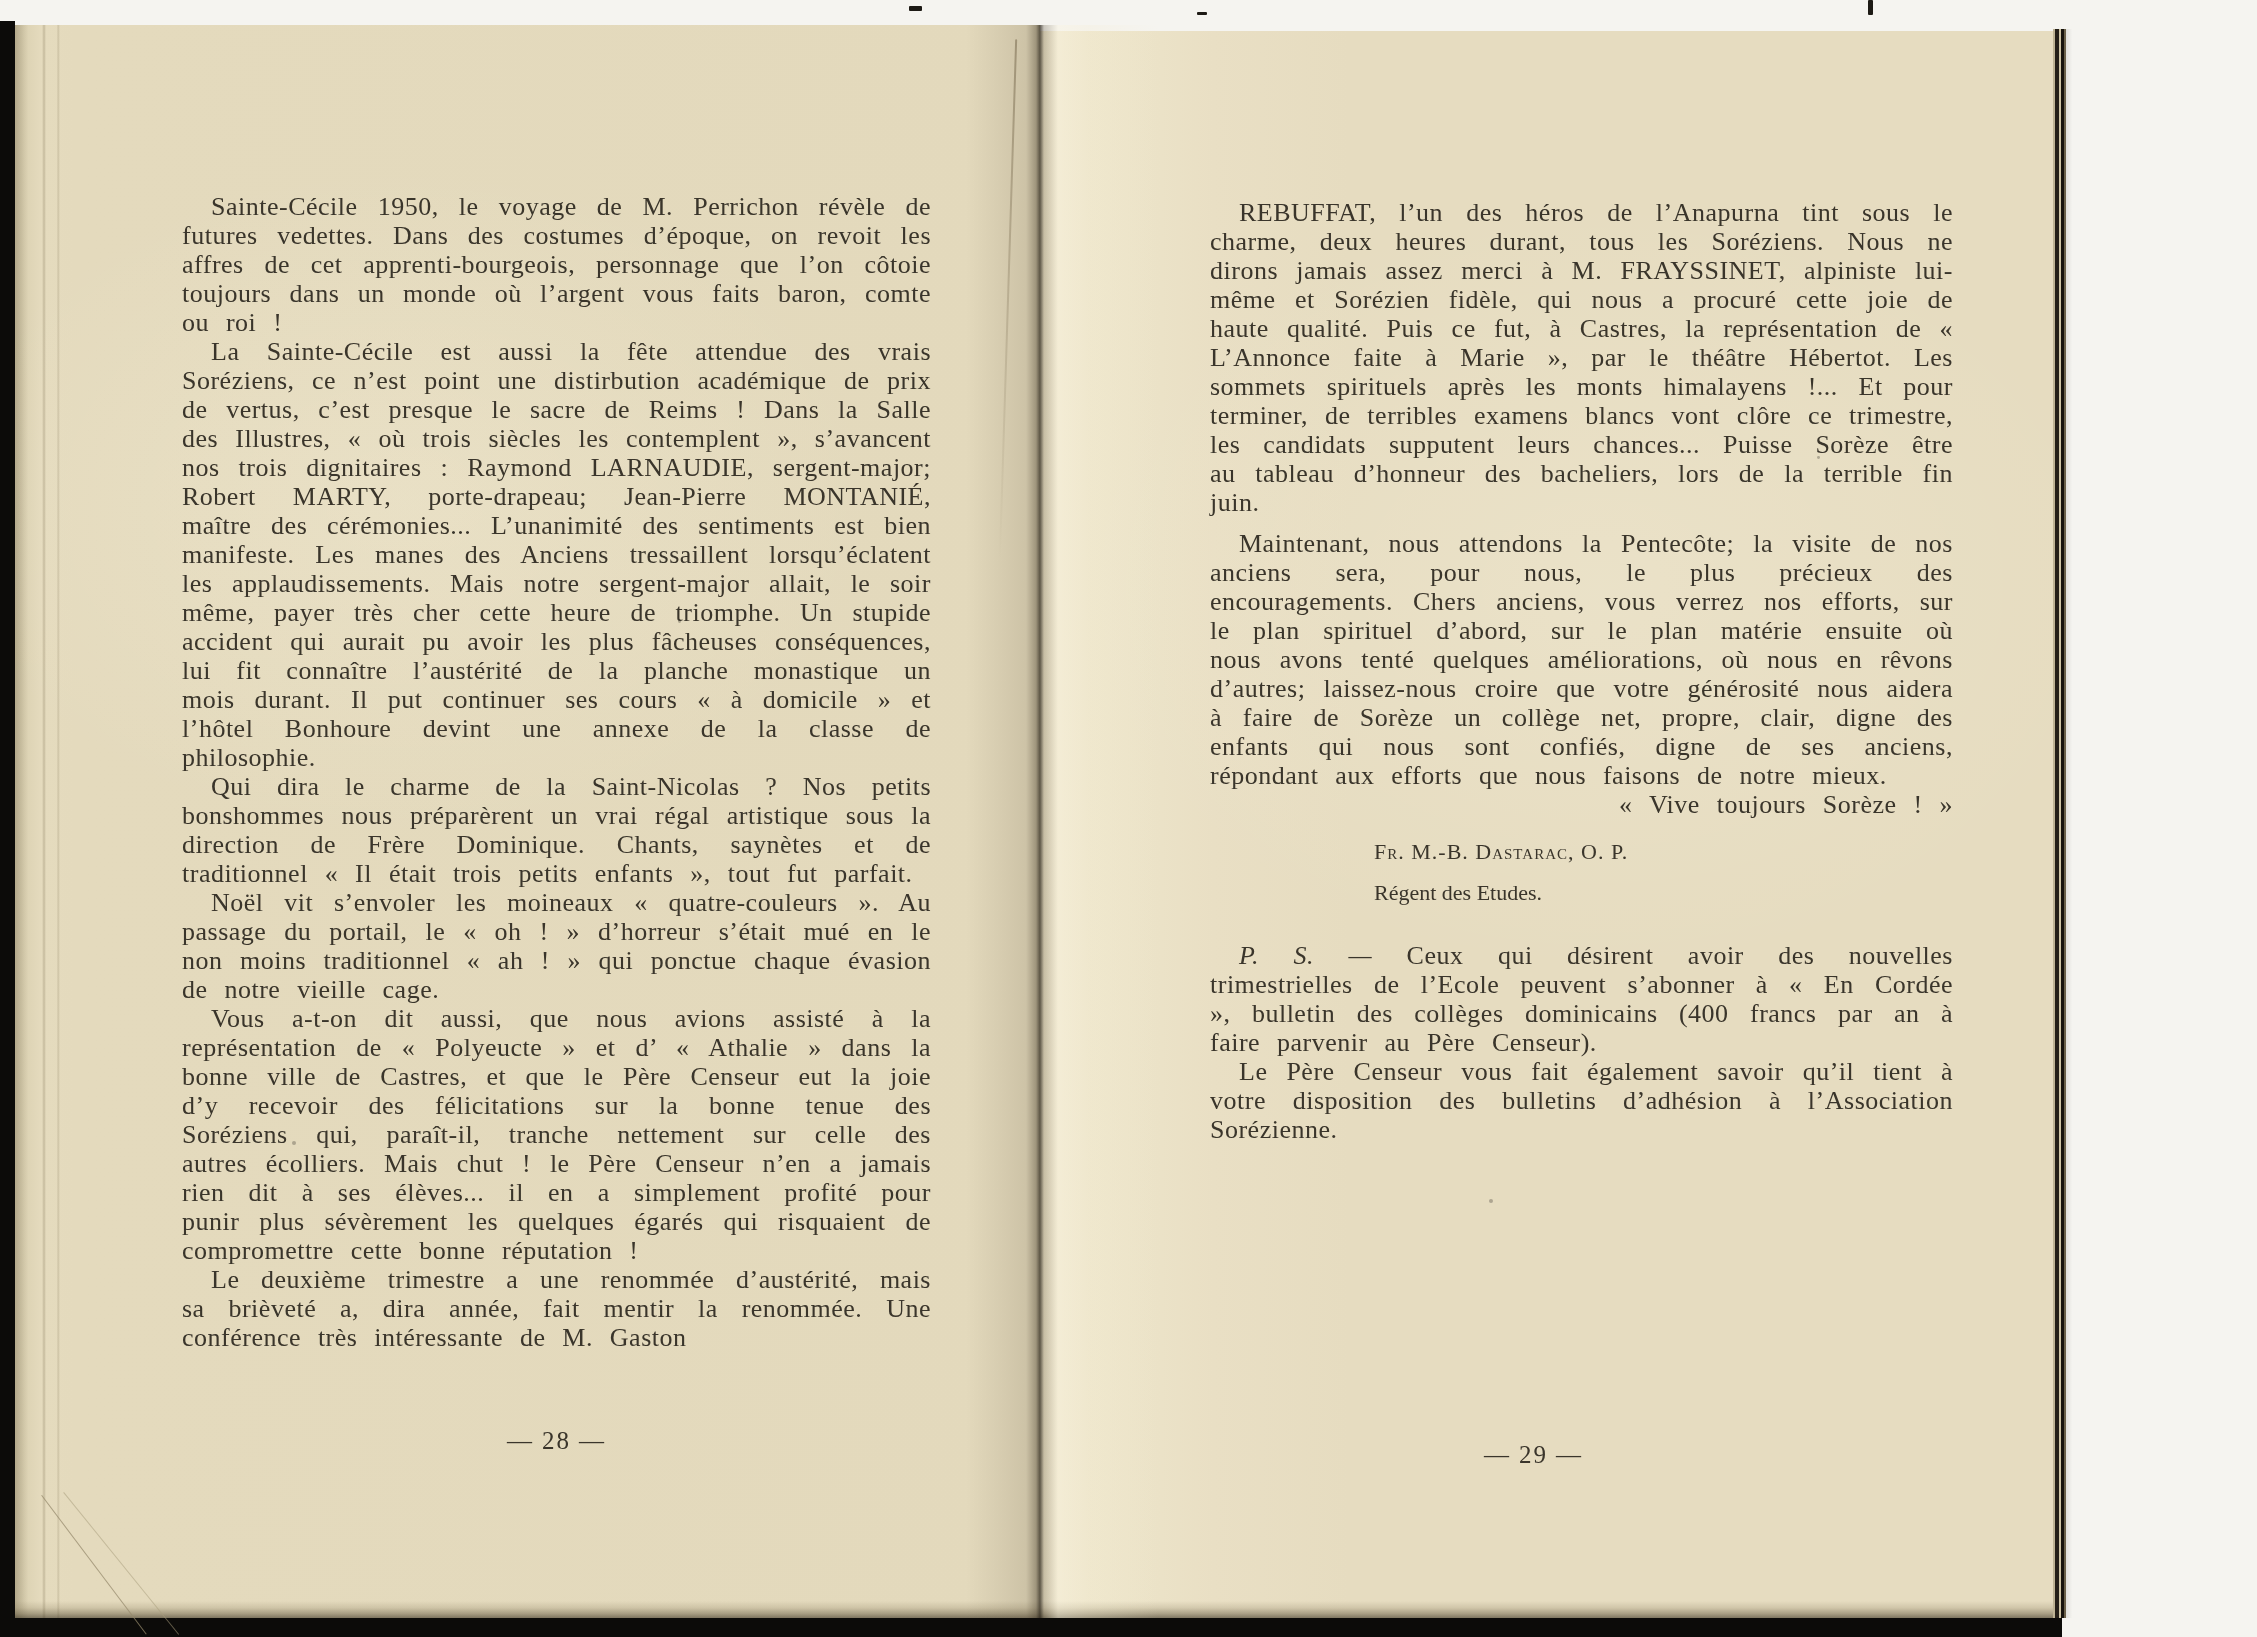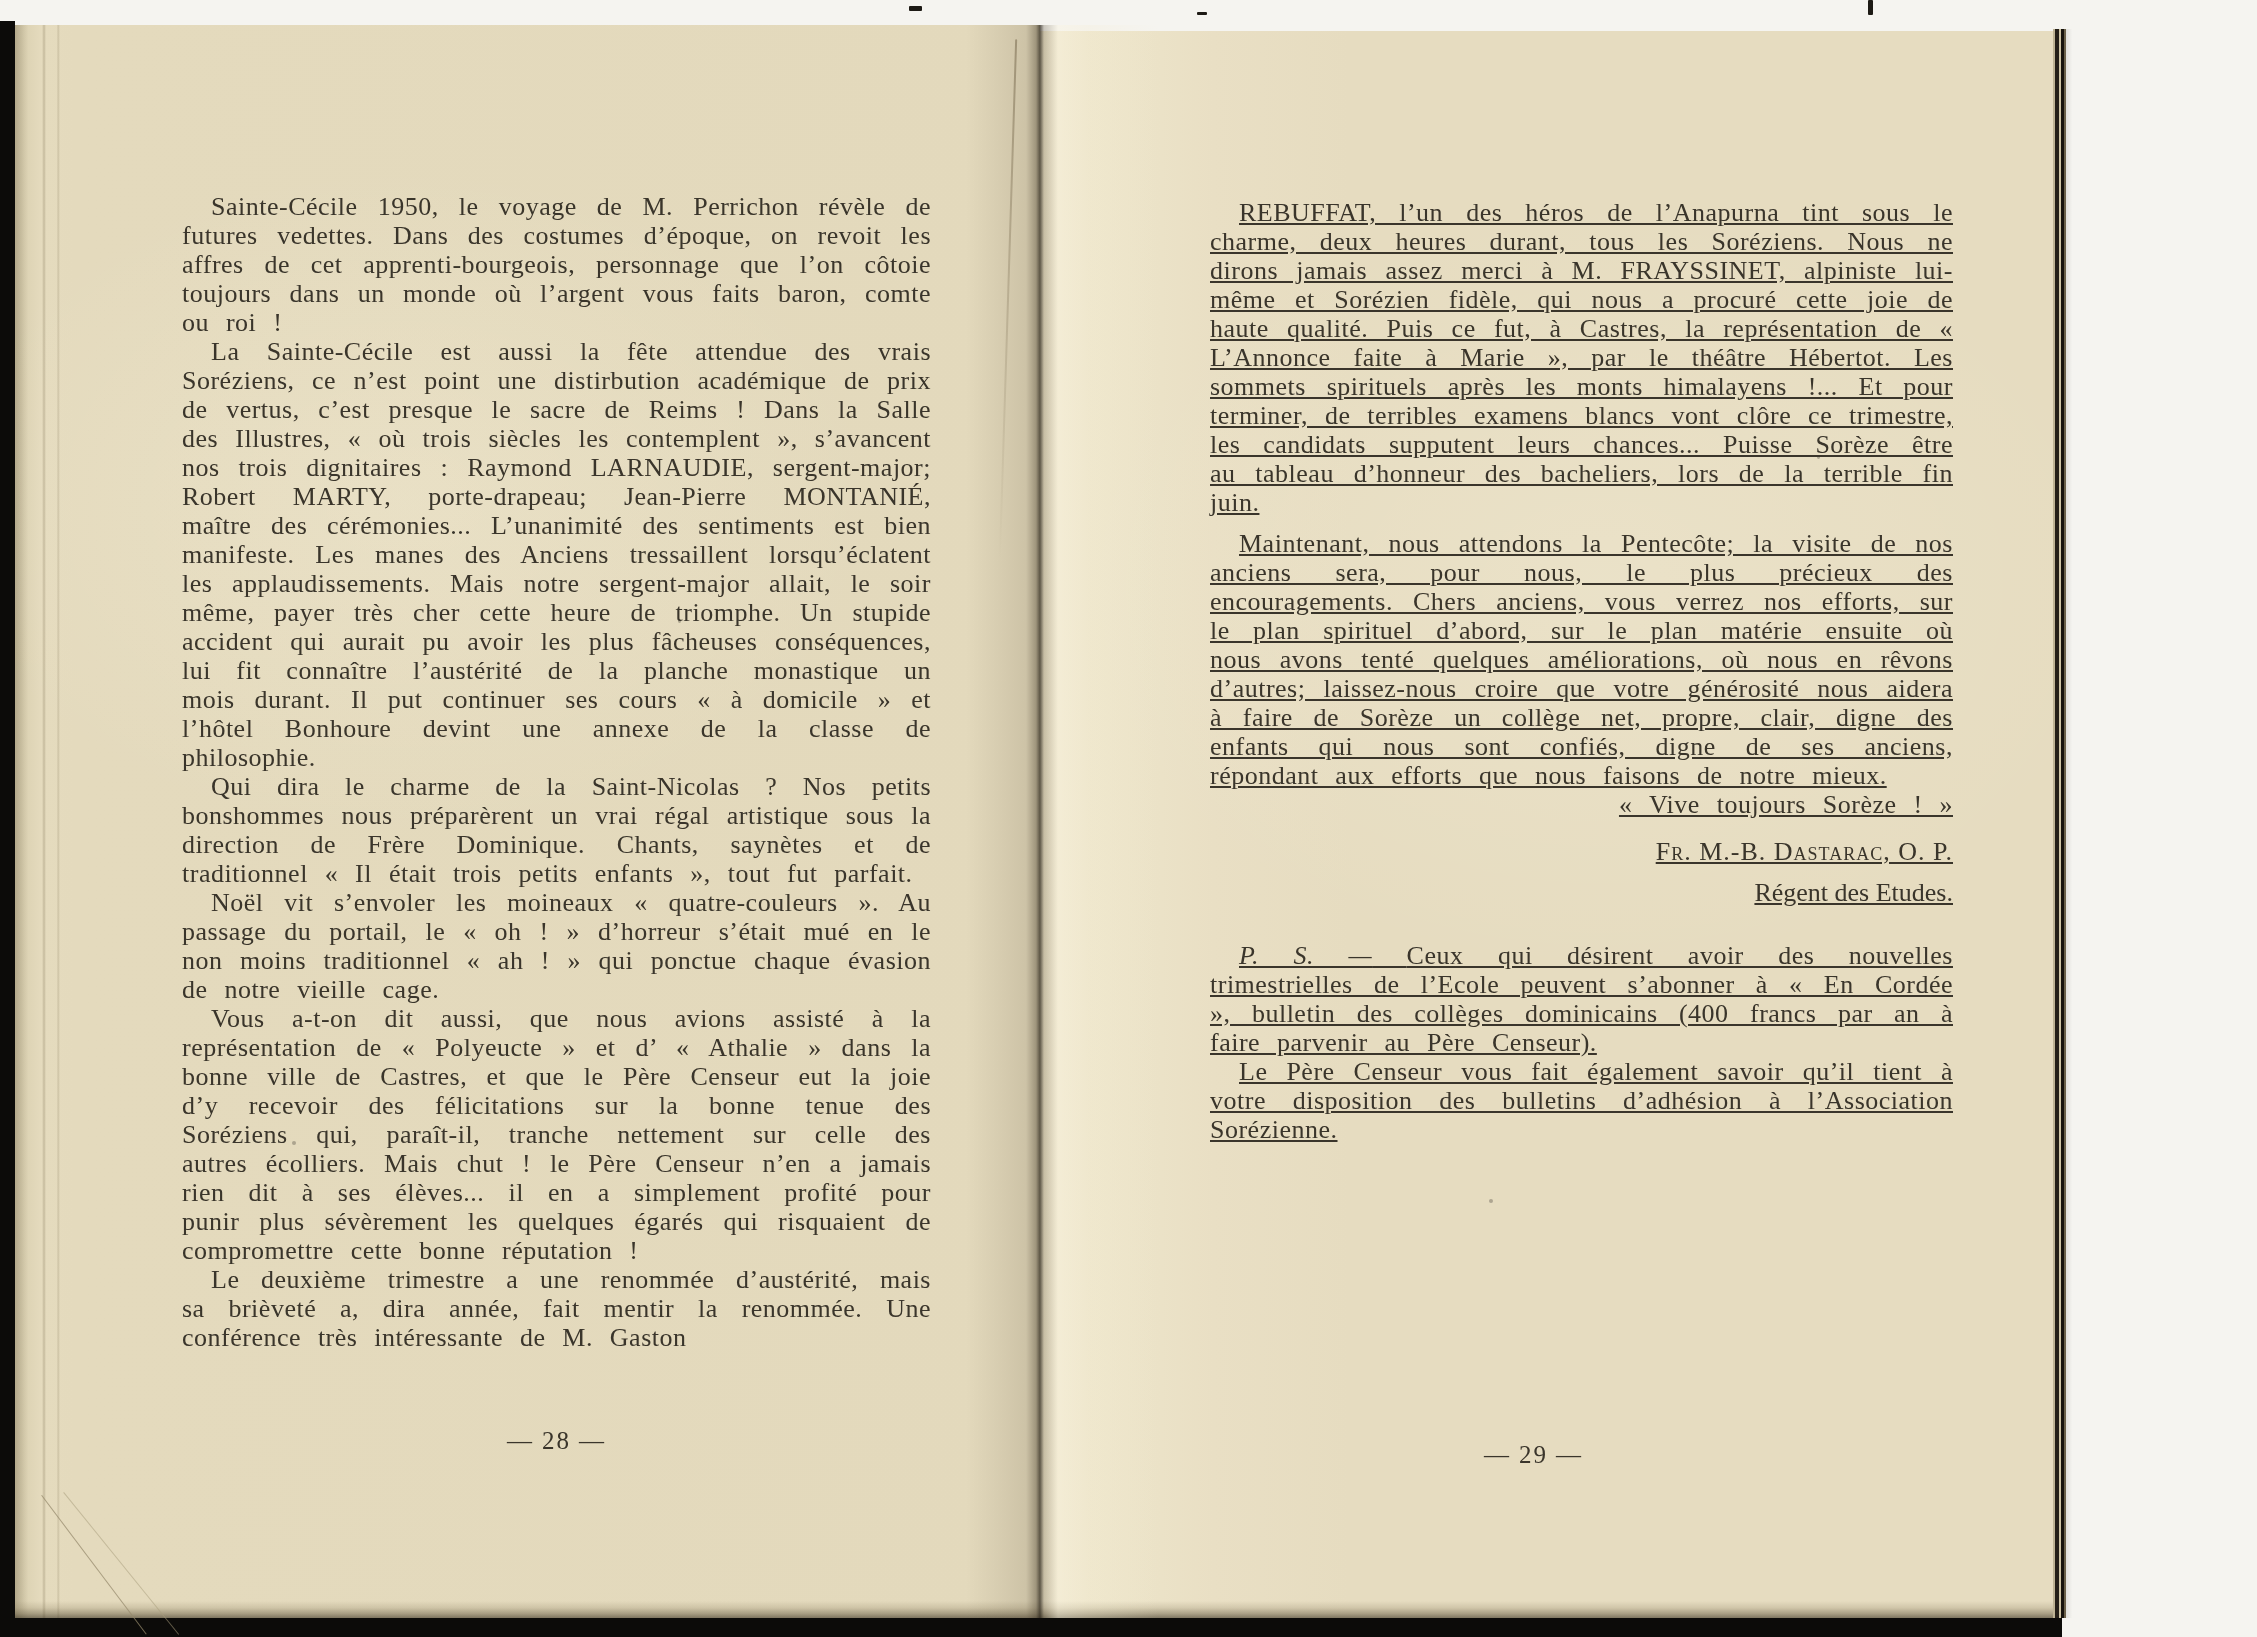--- a/index.html
+++ b/index.html
@@ -72,24 +72,24 @@
   .speck{position:absolute;background:#1d1a15;border-radius:1px;}
   .dust{opacity:.28;border-radius:50%;}
   
   .text-col{position:absolute;color:#3a352b;}
   .text-col p{
     margin:0;text-align:justify;text-indent:29px;
     font-size:26px;line-height:29px;
     word-spacing:0.38em;letter-spacing:0.5px;
   }
   .col-left{left:182px;top:192px;width:749px;}
-  .col-right{left:1210px;top:198px;width:743px;text-decoration:underline;}
+  .col-right{left:1210px;top:198px;width:743px;}
   .col-right p.spaced{margin-top:11.6px;}
   .col-right p.vive{text-align:right;}
-  .sig{margin-left:164px;text-align:right;font-size:26px;line-height:31px;margin-top:17.4px;color:#3a352b;}
+  .sig{margin-left:164px;text-align:left;font-size:22px;line-height:31px;margin-top:17.4px;color:#3a352b;}
   .sig .line1{font-variant:small-caps;letter-spacing:1px;}
   .sig .line2{margin-top:9.7px;}
   .col-right p.ps{margin-top:33px;}
   .ps-label{font-style:italic;}
   .page-num{
     position:absolute;color:#3a352b;font-size:25px;letter-spacing:1.9px;text-align:center;
   }
   .page-num.left{left:182px;width:749px;top:1427px;}
   .page-num.right{left:1210px;width:743px;top:1441px;transform:translateX(-48px);}
 </style>

